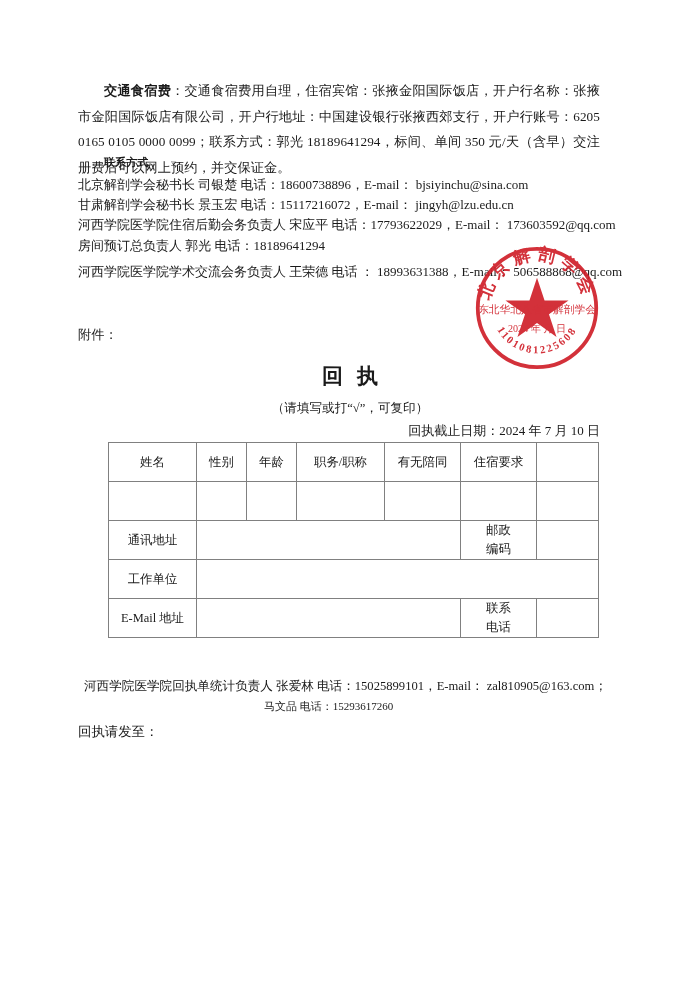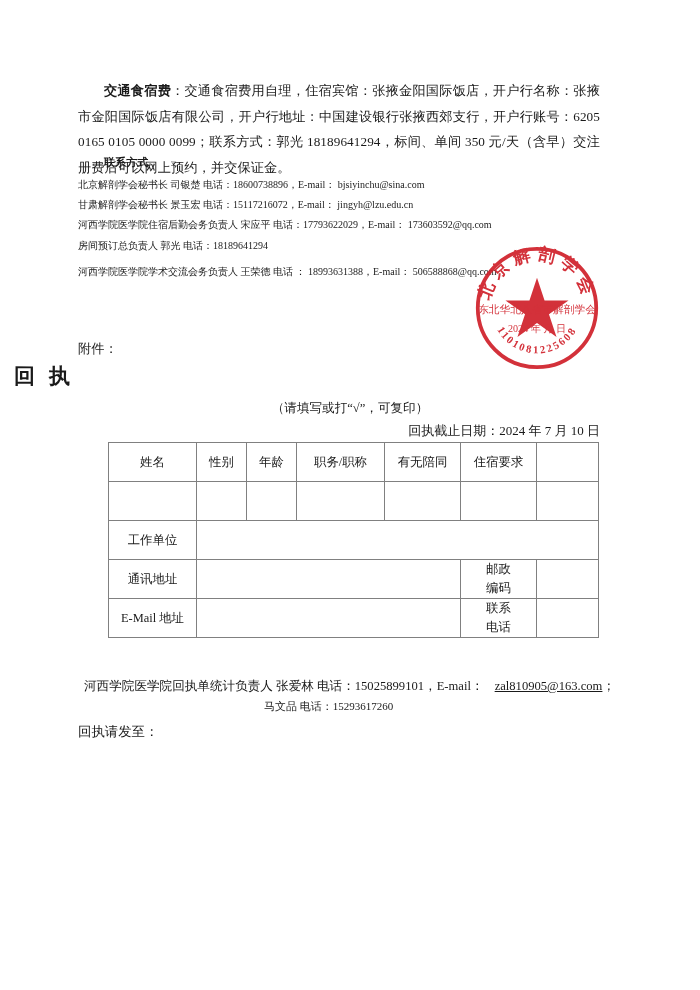--- a/index.html
+++ b/index.html
@@ -35,37 +35,38 @@
 
   .indent-head {
     font-weight: bold;
     font-size: 13.2px;
   }
 
   
   .contact-line {
     position: absolute;
     left: 78px;
-    font-size: 10px;
+    font-size: 13px;
     line-height: 19px;
     white-space: nowrap;
   }
 
   
   .attach-label {
     position: absolute;
     left: 78px;
-    top: 340px;
+    top: 326px;
     font-size: 13.2px;
   }
   .doc-title {
     position: absolute;
     left: 0;
     top: 362px;
     width: 700px;
+    text-align: center;
     font-size: 21px;
     font-weight: bold;
     letter-spacing: 14px;
     text-indent: 14px;
   }
   .doc-subtitle {
     position: absolute;
     left: 0;
     top: 400px;
     width: 700px;
@@ -118,22 +119,20 @@
     white-space: nowrap;
   }
   .footer-line2 {
     position: absolute;
     left: 264px;
     top: 699px;
     font-size: 11px;
     white-space: nowrap;
   }
   .u-link {
-    text-decoration: underline;
-    margin-left: 8px;
   }
 
   
   .seal {
     position: absolute;
     left: 474px;
     top: 245px;
     width: 126px;
     height: 126px;
     pointer-events: none;
@@ -208,33 +207,33 @@
       <tr>
         <td></td>
         <td></td>
         <td></td>
         <td></td>
         <td></td>
         <td></td>
         <td></td>
       </tr>
       <tr>
-        <td>工作单位</td>
-        <td colspan="6"></td>
-      </tr>
-      <tr>
         <td class="tall">通讯地址</td>
         <td class="tall" colspan="4"></td>
         <td class="tall stack">
           <span>邮政</span><br>
           <span>编码</span>
         </td>
         <td class="tall"></td>
       </tr>
       <tr>
+        <td>工作单位</td>
+        <td colspan="6"></td>
+      </tr>
+      <tr>
         <td class="tall">E-Mail 地址</td>
         <td class="tall" colspan="4"></td>
         <td class="tall stack">
           <span>联系</span><br>
           <span>电话</span>
         </td>
         <td class="tall"></td>
       </tr>
     </tbody>
   </table>

